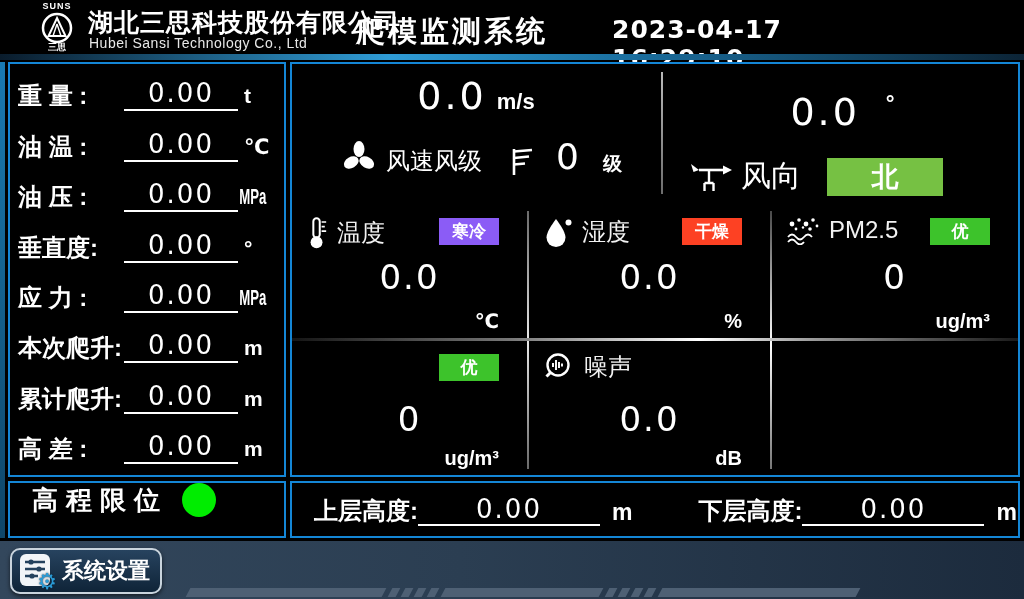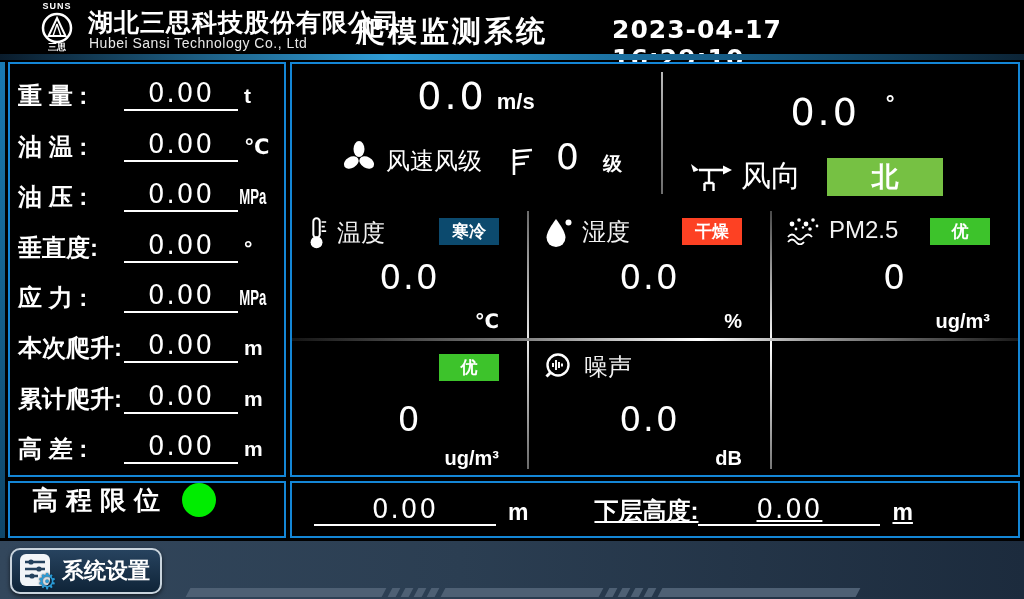--- a/index.html
+++ b/index.html
@@ -73,21 +73,21 @@
          text-align:center;font-size:17px;font-weight:bold;line-height:27px;color:#fff;}
   .cell-value{position:absolute;left:0;top:52px;width:100%;text-align:center;font-size:34px;
               font-family:"DejaVu Sans",sans-serif;letter-spacing:2px;}
   .cell-unit{position:absolute;right:28px;bottom:5px;font-size:20px;font-weight:bold;}
 
   
   .heights-panel{position:absolute;left:290px;top:481px;width:730px;height:57px;
                  border:2px solid #1486d6;background:#000;display:flex;align-items:center;}
   .hg{display:flex;align-items:flex-end;}
   .hg1{margin-left:22px;}
-  .hg2{margin-left:66px;text-decoration:underline;}
+  .hg2{margin-left:66px;}
   .hg-label{font-size:24px;font-weight:bold;white-space:nowrap;line-height:30px;}
   .hg-value{width:182px;border-bottom:2px solid #fff;text-align:center;font-size:26px;
             font-family:"DejaVu Sans",sans-serif;letter-spacing:2px;line-height:30px;}
   .hg-unit{font-size:23px;font-weight:bold;margin-left:12px;line-height:28px;}
 
   
   .bottom-bar{position:absolute;left:0;top:541px;width:1024px;height:58px;
               background:linear-gradient(90deg,#33475c 0%,#2b3e52 45%,#1c2b3d 100%);}
   .settings-btn{position:absolute;left:10px;top:7px;width:152px;height:46px;border-radius:10px;
                 border:2px solid #c9d4dd;background:linear-gradient(#27435f,#0f2438);
@@ -228,21 +228,21 @@
 
       <div class="cell" style="left:0;top:0;width:235px;height:133px">
         <div class="cell-head">
           <svg width="22" height="36" viewBox="0 0 24 38">
             <rect x="8" y="3" width="7" height="21" rx="3.5" fill="none" stroke="#fff" stroke-width="2.2"></rect>
             <circle cx="11.5" cy="29" r="6.5" fill="#fff"></circle>
             <path d="M17 7 H22 M17 12 H20.5 M17 17 H22" stroke="#fff" stroke-width="1.8"></path>
           </svg>
           <span class="cell-name">温度</span>
         </div>
-        <span class="badge" style="background-color: #0c4a6e; margin-left: 30px;">寒冷</span>
+        <span class="badge" style="background-color: #8b5cf6; margin-left: 30px;">寒冷</span>
         <div class="cell-value">0.0</div>
         <div class="cell-unit">℃</div>
       </div>
 
       <div class="cell" style="left:237px;top:0;width:241px;height:133px">
         <div class="cell-head">
           <svg width="30" height="34" viewBox="0 0 30 34">
             <path d="M13 4 C13 4 3.5 16 3.5 22.5 A9.5 9.5 0 0 0 22.5 22.5 C22.5 16 13 4 13 4 Z" fill="#fff"></path>
             <circle cx="25.5" cy="7.5" r="3" fill="#fff"></circle>
           </svg>
@@ -294,20 +294,21 @@
         <div class="cell-value" style="top:58px">0.0</div>
         <div class="cell-unit">dB</div>
       </div>
 
       <div class="cell" style="left:480px;top:136px;width:246px;height:134px"></div>
     </div>
   </div>
 
   <div class="heights-panel">
     <div class="hg hg1">
+      <span class="hg-label">上层高度:</span>
       <span class="hg-value">0.00</span>
       <span class="hg-unit">m</span>
     </div>
     <div class="hg hg2">
       <span class="hg-label">下层高度:</span>
       <span class="hg-value">0.00</span>
       <span class="hg-unit">m</span>
     </div>
   </div>
 

